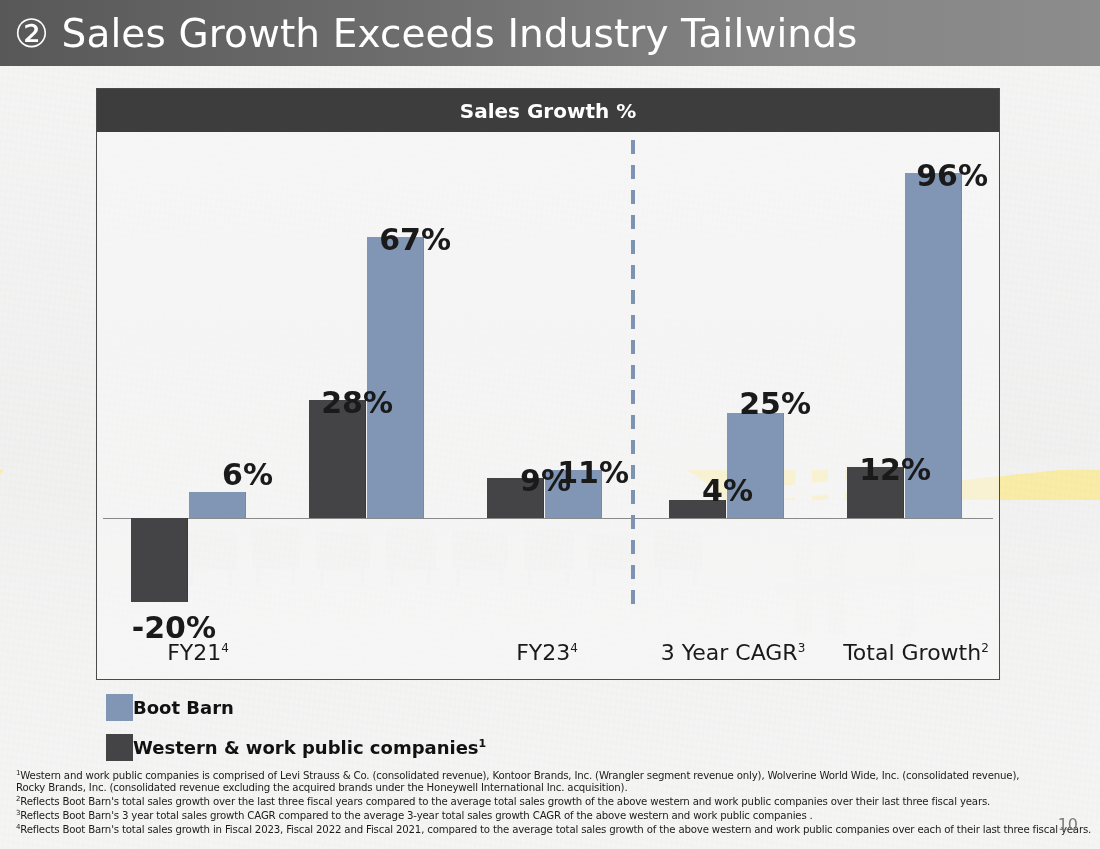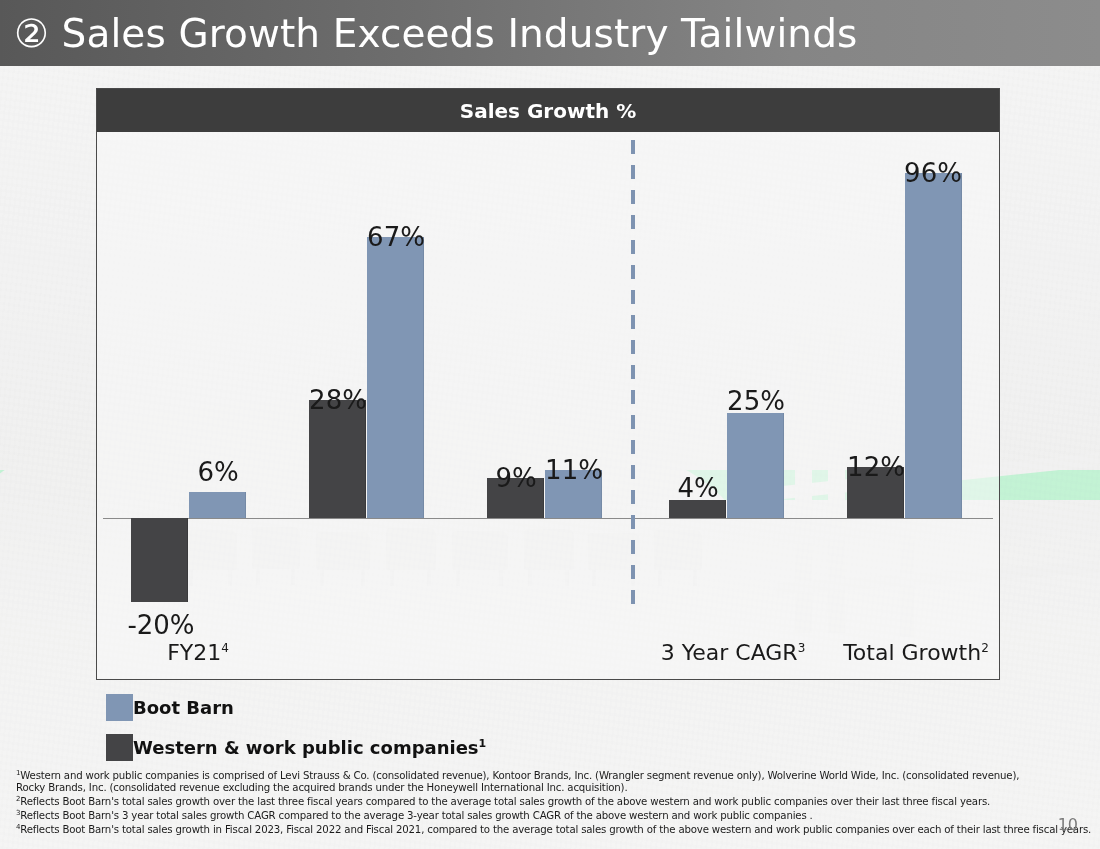--- a/index.html
+++ b/index.html
@@ -5,21 +5,21 @@
   * { box-sizing: border-box; }
   html, body {
     margin: 0; padding: 0;
     width: 1100px; height: 849px;
     overflow: hidden;
     font-family: "Liberation Sans", sans-serif;
   }
   #slide {
     position: relative;
     width: 1100px; height: 849px;
-    background: #86efac;
+    background: #fde047;
     overflow: hidden;
     padding-left: 28px;
   }
 
   
   #bg-photo {
     position: absolute; inset: 0;
     overflow: hidden;
     pointer-events: none;
   }
@@ -128,24 +128,25 @@
   .bar {
     position: absolute; bottom: 0;
     width: 57px;
   }
   .bar.neg { bottom: auto; top: 386px; }
   .bar-blue { background: #8096b4; border-right: 1px solid #758aa6; }
   .bar-dark { background: #444446; border-right: 1px solid #3a3a3c; }
   .bar-label {
     position: absolute;
     width: 110px;
-    text-align: center;
-    font-size: 26px;
+    text-align: right;
+    font-size: 30px;
     color: #1a1a1a;
     font-family: "DejaVu Sans", sans-serif;
+    font-weight: bold;
   }
   .cat-label {
     position: absolute;
     bottom: 14px;
     width: 240px;
     text-align: center;
     font-size: 22px;
     color: #1a1a1a;
     font-family: "DejaVu Sans", sans-serif;
     white-space: nowrap;
@@ -257,20 +258,21 @@
           </div>
         </div>
 
         <div class="group" style="left:362px;width:178px;">
           <div class="bars">
             <div class="bar bar-dark" style="left:22px;height:40px;"></div>
             <div class="bar bar-blue" style="left:80px;height:48px;"></div>
             <div class="bar-label" style="left:-4px;top:331px;">9%</div>
             <div class="bar-label" style="left:54px;top:323px;">11%</div>
           </div>
+          <div class="cat-label" style="left:-38px;"><span>FY23</span><sup>4</sup></div>
         </div>
 
         <div class="group" style="left:544px;width:178px;">
           <div class="bars">
             <div class="bar bar-dark" style="left:22px;height:18px;"></div>
             <div class="bar bar-blue" style="left:80px;height:105px;"></div>
             <div class="bar-label" style="left:-4px;top:341px;">4%</div>
             <div class="bar-label" style="left:54px;top:254px;">25%</div>
           </div>
           <div class="cat-label" style="left:-34px;"><span>3 Year CAGR</span><sup>3</sup></div>

